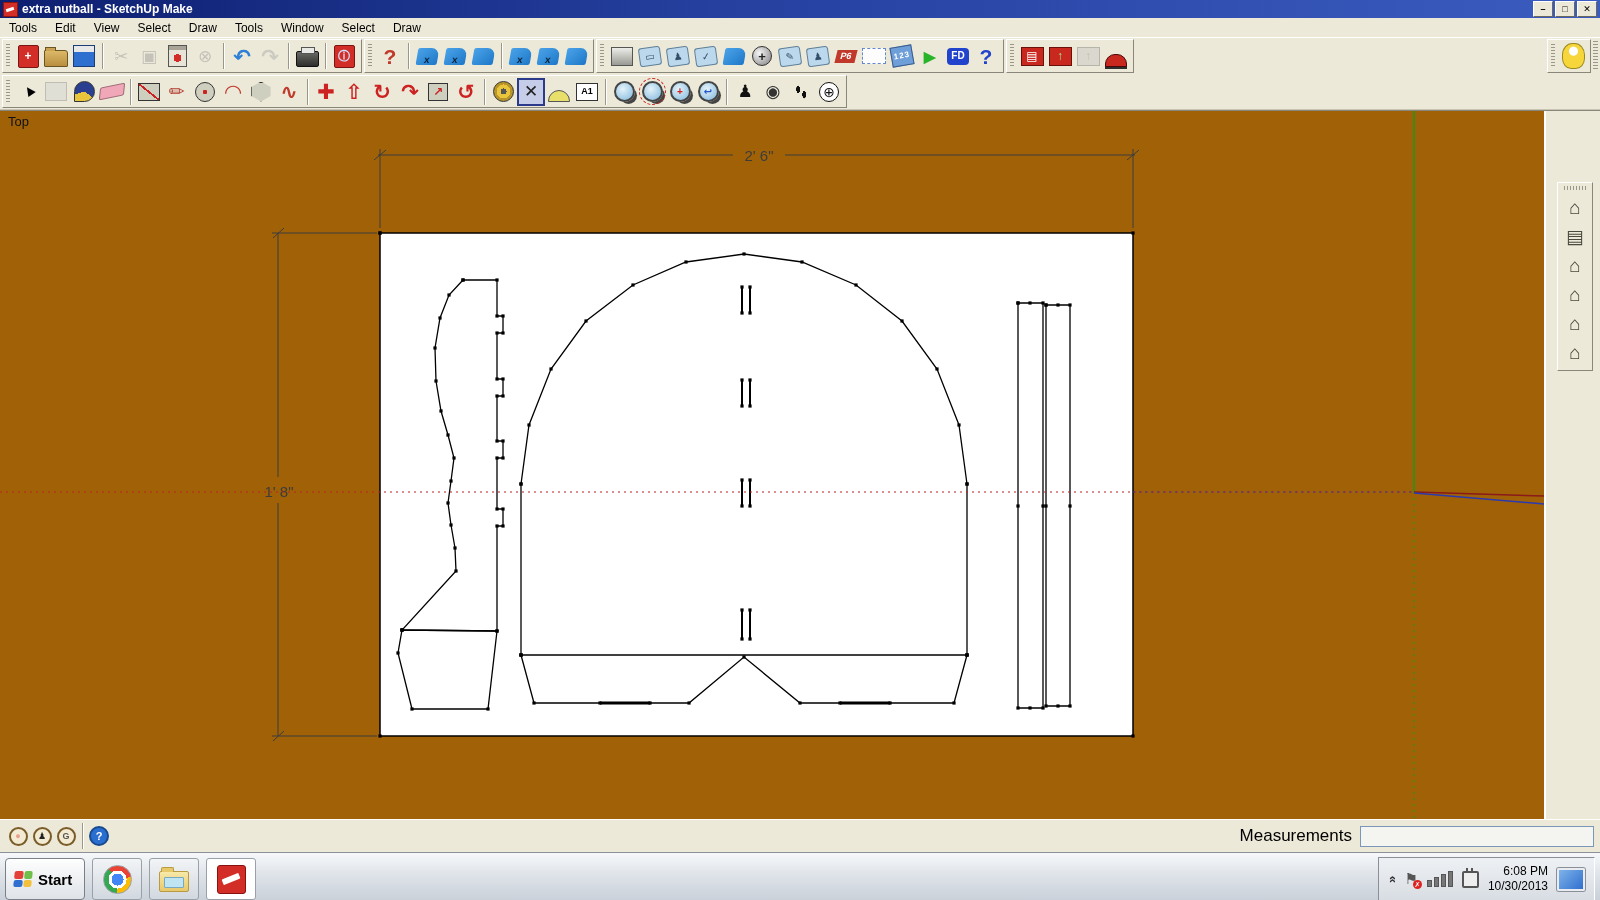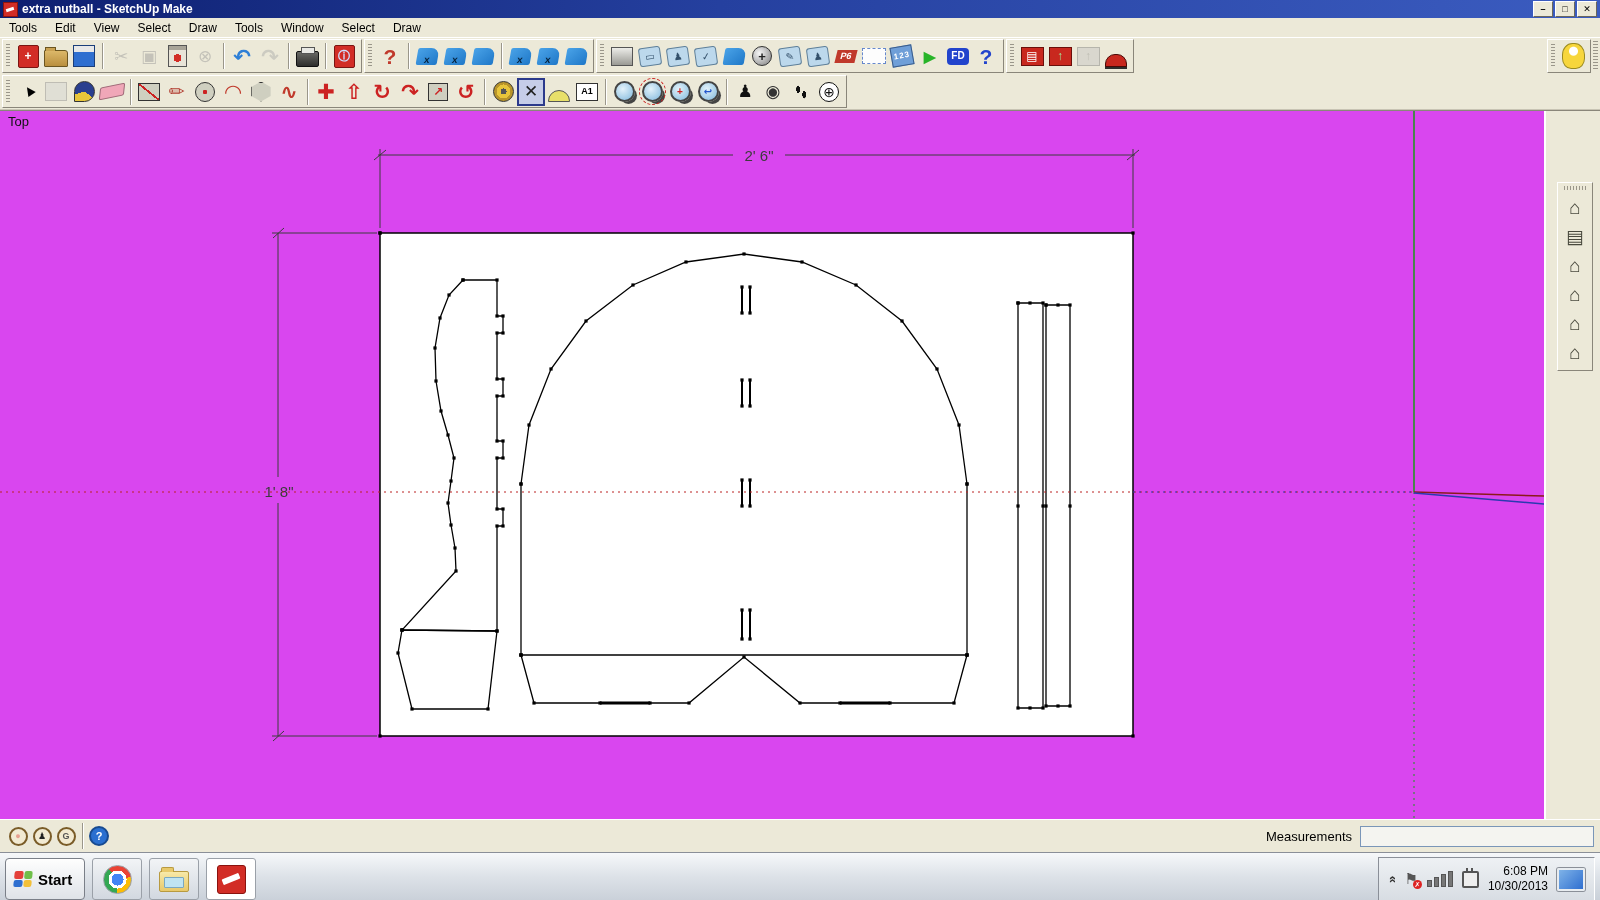--- a/index.html
+++ b/index.html
@@ -68,38 +68,38 @@
   .i-tape{width:19px;height:19px;border-radius:50%;border:1px solid #333;background:radial-gradient(circle,#555 0 3px,#e8c53a 3px 7px,#b8942a 7px);}
   .i-protractor{width:20px;height:10px;background:#e8e06a;border:1px solid #555;border-radius:11px 11px 0 0;margin-top:8px;}
   .i-text-tool{width:20px;height:16px;background:#fff;border:1px solid #333;font-size:9px;font-weight:bold;}
   .i-zoom{width:17px;height:17px;border-radius:50%;border:2px solid #444;background:radial-gradient(circle at 40% 35%,#e4f2fa,#7fb8dc);box-shadow:4px 4px 0 -2px #444;font-size:10px;font-weight:bold;}
   .i-zoomwin{outline:1px dashed #c22;outline-offset:2px;}
   .i-walk{width:16px;height:18px;background:radial-gradient(ellipse 3px 6px at 32% 35%,#111 60%,transparent 65%),radial-gradient(ellipse 3px 6px at 70% 65%,#111 60%,transparent 65%);}
   .i-section{width:18px;height:18px;border-radius:50%;border:1px solid #111;background:#fff;font-size:14px;color:#111;}
   .i-house{font-size:19px;color:#4a4a3e;font-weight:bold;}
 
   
-  .canvas{position:relative;width:1600px;height:708px;background:#d946ef;border-top:1px solid #8a867a;overflow:hidden;}
+  .canvas{position:relative;width:1600px;height:708px;background:#a16207;border-top:1px solid #8a867a;overflow:hidden;}
   .view-label{position:absolute;left:8px;top:3px;font-size:13px;color:#111;z-index:5;}
   .canvas svg{position:absolute;left:0;top:0;}
   .views-strip{position:absolute;left:1544px;top:0;width:56px;height:708px;background:#ece9d8;border-left:2px solid #fff;z-index:6;display:flex;justify-content:center;}
   .views-col{padding-top:70px;}
   .views-col .tbgroup{flex-direction:column;padding:3px 2px;}
   .views-col .grip{width:22px;height:4px;margin:0 0 3px 0;background:repeating-linear-gradient(90deg,#9a968a 0 1px,transparent 1px 3px);}
   .views-col .tbtn{width:30px;height:29px;}
 
   
   .statusbar{height:32px;display:flex;align-items:center;background:#ece9d8;padding:0 6px;border-top:1px solid #fff;}
   .statusbar .tbgroup{border:none;padding:0;margin:0;}
   .statusbar .tbtn{width:24px;height:24px;}
   .s-circle{width:15px;height:15px;border-radius:50%;border:2px solid #7a5c28;background:#f2ead2;font-size:9px;font-weight:bold;}
   .s-help{width:16px;height:16px;border-radius:50%;border:2px solid #184a90;background:#2a6fd0;color:#fff;font-size:11px;font-weight:bold;}
   .status-msg{margin-left:14px;font-size:13px;}
   .status-right{margin-left:auto;display:flex;align-items:center;gap:8px;}
-  .meas-label{font-size:13px;}
+  .meas-label{font-size:17px;}
   .meas-input{width:226px;height:19px;border:1px solid #7a96b8;background:#f4f4f0;font-size:12px;padding:0 3px;}
 
   
   .taskbar{height:52px;background:linear-gradient(#f6f8fa,#dde2e8 45%,#c6cdd6);border-top:1px solid #8a8f98;display:flex;align-items:center;padding:0 5px;}
   .start-btn{height:40px;padding:0 12px 0 8px;border:1px solid #7a7f88;border-radius:4px;background:linear-gradient(#fefefe,#dfe3e8);display:flex;align-items:center;gap:6px;font-weight:bold;font-size:15px;box-shadow:inset 0 1px 0 #fff;}
   .winflag{width:18px;height:16px;display:grid;grid-template-columns:1fr 1fr;grid-template-rows:1fr 1fr;gap:1px;transform:skew(-6deg);}
   .winflag span{border-radius:2px;}
   .wf1{background:#e4403a;} .wf2{background:#6fbf4a;} .wf3{background:#2f6fd0;} .wf4{background:#f2c03a;}
   .task-btn{width:48px;height:40px;margin-left:7px;border:1px solid #9aa0a8;border-radius:3px;background:linear-gradient(#f2f4f6,#d2d8e0);display:flex;align-items:center;justify-content:center;}
   .task-btn.pressed{background:#fff;}

